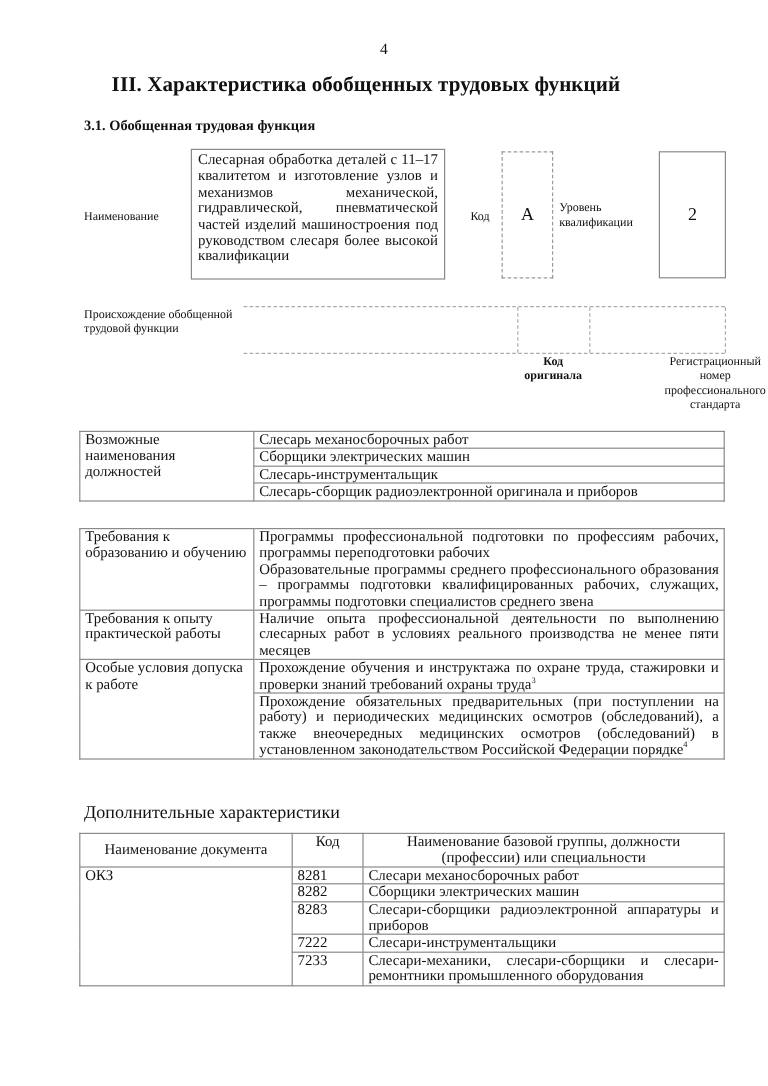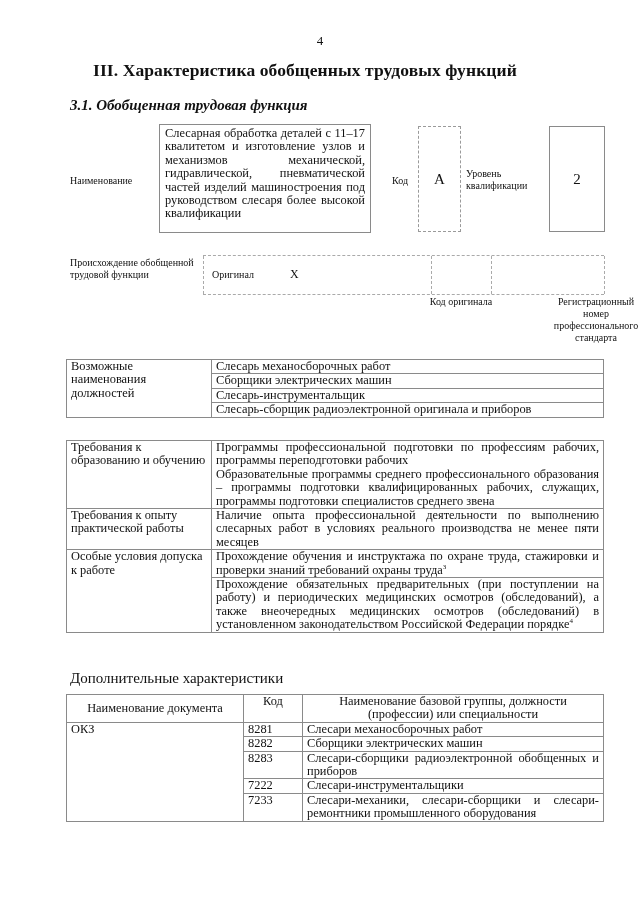--- a/index.html
+++ b/index.html
@@ -1,21 +1,21 @@
 <!DOCTYPE html>
 <html><head>
 <meta charset="utf-8">
 <style>
   html, body { margin: 0; padding: 0; background: #ffffff; }
   body { width: 640px; height: 905px; position: relative; overflow: hidden;
          font-family: "Liberation Serif", "DejaVu Serif", serif; color: #111; }
   .abs { position: absolute; }
   .page-num { left: 0; width: 640px; top: 33px; text-align: center; font-size: 13px; }
   .title { left: 93px; top: 60px; font-size: 17.5px; font-weight: bold; letter-spacing: 0.1px; }
-  .subtitle { left: 70px; top: 97px; font-size: 15px; font-weight: bold; font-style: italic; }
+  .subtitle { left: 70px; top: 97px; font-size: 12px; font-weight: bold; }
   .small { font-size: 10px; line-height: 12px; }
   .b { border: 1px solid #8a8a8a; box-sizing: border-box; }
   .bd { border: 1px dashed #9a9a9a; box-sizing: border-box; }
   .name-box { left: 159px; top: 124px; width: 212px; height: 109px; padding: 2px 5px;
               font-size: 12.4px; line-height: 13.4px; text-align: justify; text-align-last: left; }
   .code-box { left: 418px; top: 126px; width: 43px; height: 106px;
               display: flex; align-items: center; justify-content: center; font-size: 15px; }
   .level-box { left: 549px; top: 126px; width: 56px; height: 106px;
                display: flex; align-items: center; justify-content: center; font-size: 15px; }
   table { border-collapse: collapse; position: absolute; }
@@ -37,28 +37,24 @@
 <div class="abs small" style="left:392px; top:175px;">Код</div>
 <div class="abs bd code-box">A</div>
 <div class="abs small" style="left:466px; top:168px;">
   <div>Уровень</div>
   <div>квалификации</div>
 </div>
 <div class="abs b level-box">2</div>
 
 <div class="abs small" style="left:70px; top:257px; width:130px;">Происхождение обобщенной трудовой функции</div>
 <div class="abs" style="left:203px; top:255px; width:401px; height:38px; border-top:1px dashed #aaa; border-bottom:1px dashed #aaa;">
-  <div class="abs" style="left:0; top:0; width:100px; height:38px; border-left:1px dashed #aaa;">
-    <span class="abs small" style="left:8px; top:13px;">Оригинал</span>
-    <span class="abs" style="left:86px; top:11px; font-size:12px;">X</span>
-  </div>
   <div class="abs" style="left:228px; top:0; width:60px; height:38px; border-left:1px dashed #aaa;"></div>
   <div class="abs" style="left:288px; top:0; width:112px; height:38px; border-left:1px dashed #aaa; border-right:1px dashed #aaa;"></div>
 </div>
-<div class="abs small center" style="left:428px; top:296px; width:66px;">Код оригинала</div>
+<div class="abs small center" style="left:428px; top:296px; width:66px;font-weight:bold;">Код оригинала</div>
 <div class="abs small center" style="left:512px; top:296px; width:100px;margin-left:34px;">Регистрационный номер профессионального стандарта</div>
 
 <table style="left:66px; top:359px; width:538px;border-radius:20px;">
   <tbody>
       <tr>
     <td rowspan="4" style="width:136px;">Возможные наименования должностей</td>
     <td>Слесарь механосборочных работ</td>
   </tr>
   <tr>
         <td>Сборщики электрических машин</td>
@@ -108,21 +104,21 @@
     <td rowspan="5">ОКЗ</td>
     <td>8281</td>
     <td class="just">Слесари механосборочных работ</td>
   </tr>
   <tr>
     <td>8282</td>
     <td class="just">Сборщики электрических машин</td>
   </tr>
   <tr>
     <td>8283</td>
-    <td class="just">Слесари-сборщики радиоэлектронной обобщенных и приборов</td>
+    <td class="just">Слесари-сборщики радиоэлектронной аппаратуры и приборов</td>
   </tr>
   <tr>
     <td>7222</td>
     <td class="just">Слесари-инструментальщики</td>
   </tr>
   <tr>
     <td>7233</td>
     <td class="just">Слесари-механики, слесари-сборщики и слесари-ремонтники промышленного оборудования</td>
   </tr>
 </tbody>

